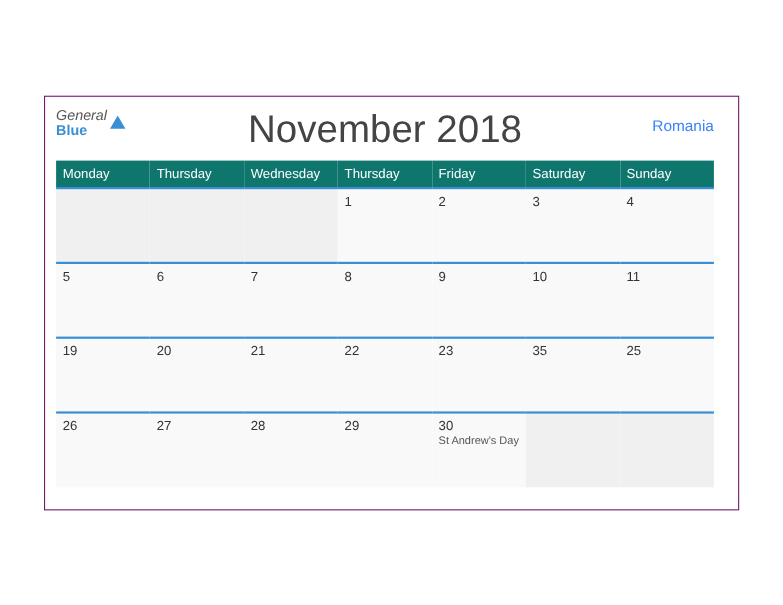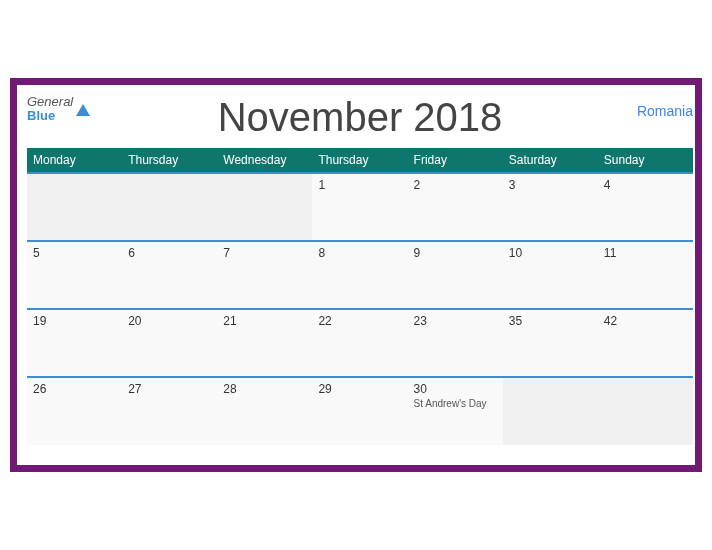--- a/index.html
+++ b/index.html
@@ -6,44 +6,44 @@
     body {
       font-family: Arial, Helvetica, sans-serif;
       background: #fff;
       width: 712px;
       height: 550px;
       display: flex;
       align-items: center;
       justify-content: center;
     }
     .calendar-container {
-      width: 692px;
+      width: 632px;
       background: #fff;
-      border: 7px solid #701a75;
-      padding: 10px 2px 20px 10px;
+      border: 1px solid #701a75;
+      padding: 10px 22px 20px 10px;
     }
     .calendar-header {
       display: flex;
       align-items: center;
       justify-content: center;
       position: relative;
       margin-bottom: 8px;
     }
     .logo-general {
       font-size: 13px;
       color: #555;
       font-style: italic;
     }
     .logo-blue {
       font-size: 13px;
       color: #3a8fd4;
       font-weight: bold;
     }
     .calendar-title {
-      font-size: 40px;
+      font-size: 35px;
       color: #444;
       font-weight: normal;
     }
     .country-label {
       position: absolute;
       right: 0;
       top: 8px;
       font-size: 14px;
       color: #3b82f6;
     }
@@ -147,21 +147,21 @@
           <td><span class="day-number">10</span></td>
           <td><span class="day-number">11</span></td>
         </tr>
         <tr>
           <td><span class="day-number">19</span></td>
           <td><span class="day-number">20</span></td>
           <td><span class="day-number">21</span></td>
           <td><span class="day-number">22</span></td>
           <td><span class="day-number">23</span></td>
           <td><span class="day-number">35</span></td>
-          <td><span class="day-number">42</span></td>
+          <td><span class="day-number">25</span></td>
         </tr>
         <tr>
           <td><span class="day-number">26</span></td>
           <td><span class="day-number">27</span></td>
           <td><span class="day-number">28</span></td>
           <td><span class="day-number">29</span></td>
           <td><span class="day-number">30</span><div class="event-text">St Andrew's Day</div></td>
           <td class="empty"></td>
           <td class="empty"></td>
         </tr>

